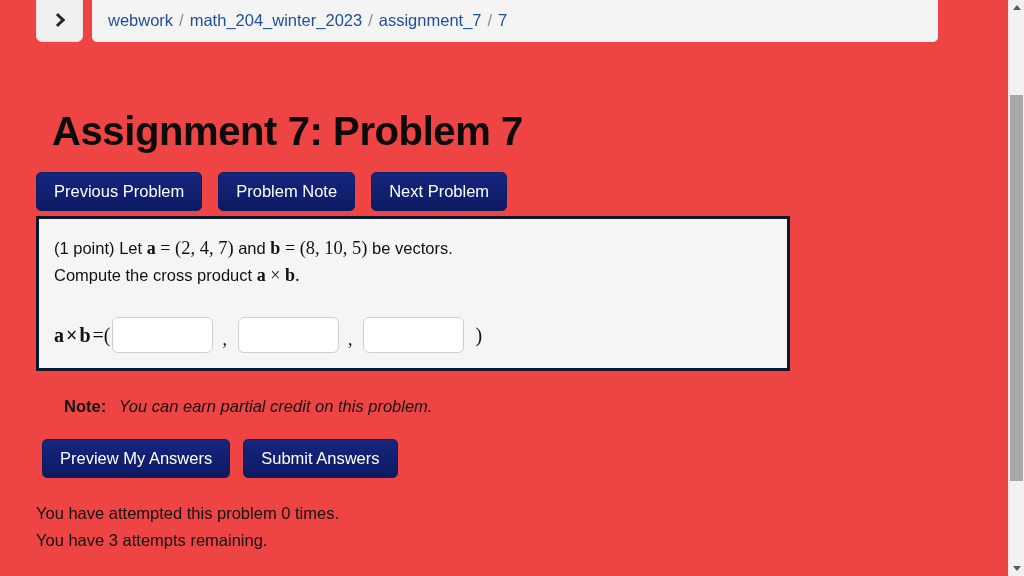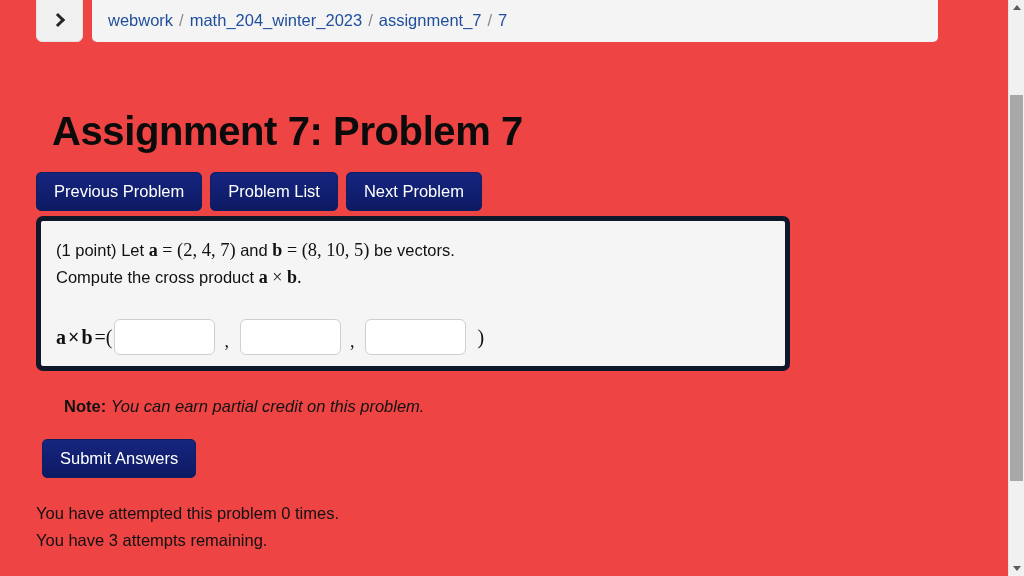--- a/index.html
+++ b/index.html
@@ -87,21 +87,21 @@
     color: #0b0b0b;
     letter-spacing: -0.4px;
   }
 
   
   .nav-btns {
     position: absolute;
     left: 36px;
     top: 172px;
     display: flex;
-    gap: 8px;
+    gap: 16px;
   }
   .wwbtn {
     font-family: "Liberation Sans", sans-serif;
     font-size: 16.5px;
     color: #ffffff;
     border: 1px solid #0d1f63;
     border-radius: 5px;
     padding: 9px 17px 10px 17px;
     background: linear-gradient(to bottom, #16257e 0%, #122073 45%, #0d1a62 100%);
     line-height: 1.1;
@@ -110,22 +110,22 @@
   }
 
   
   .problem-box {
     position: absolute;
     left: 36px;
     top: 216px;
     width: 754px;
     height: 155px;
     background: #f5f5f5;
-    border: 5px solid #0f172a;
-    border-radius: 7px;
+    border: 3px solid #0f172a;
+    border-radius: 0;
   }
   .prob-text {
     position: absolute;
     left: 15px;
     top: 16px;
     font-size: 16.5px;
     color: #111111;
     line-height: 27px;
     white-space: nowrap;
   }
@@ -183,21 +183,21 @@
 
   
   .note-line {
     position: absolute;
     left: 36px;
     top: 397px;
     font-size: 16.5px;
     color: #111;
   }
   .note-label { font-weight: bold; margin-left: 28px; }
-  .note-text { font-style: italic; }
+  .note-text { font-style: italic; margin-left: 8px; }
 
   
   .action-btns {
     position: absolute;
     left: 42px;
     top: 439px;
     display: flex;
     gap: 13px;
   }
 
@@ -266,21 +266,21 @@
         <a class="crumb-link" href="#">assignment_7</a>
         <span class="crumb-sep">/</span>
         <a class="crumb-link" href="#">7</a>
       </div>
     </div>
 
     <h1 class="page-title">Assignment 7: Problem 7</h1>
 
     <div class="nav-btns">
       <button class="wwbtn">Previous Problem</button>
-      <button class="wwbtn">Problem List</button>
+      <button class="wwbtn">Problem Note</button>
       <button class="wwbtn">Next Problem</button>
     </div>
 
     <div class="problem-box">
 
       <div class="prob-text">
         <div>
           <span>(1 point)</span>
           <span>Let</span>
           <span class="mathit">a</span>
@@ -313,20 +313,21 @@
         <span class="eqparen" style="margin-left:11px;">)</span>
       </div>
     </div>
 
     <div class="note-line">
       <span class="note-label">Note:</span>
       <span class="note-text">You can earn partial credit on this problem.</span>
     </div>
 
     <div class="action-btns">
+      <button class="wwbtn">Preview My Answers</button>
       <button class="wwbtn">Submit Answers</button>
     </div>
 
     <div class="attempts">
       <div>You have attempted this problem 0 times.</div>
       <div>You have 3 attempts remaining.</div>
     </div>
 
   </div>
 

